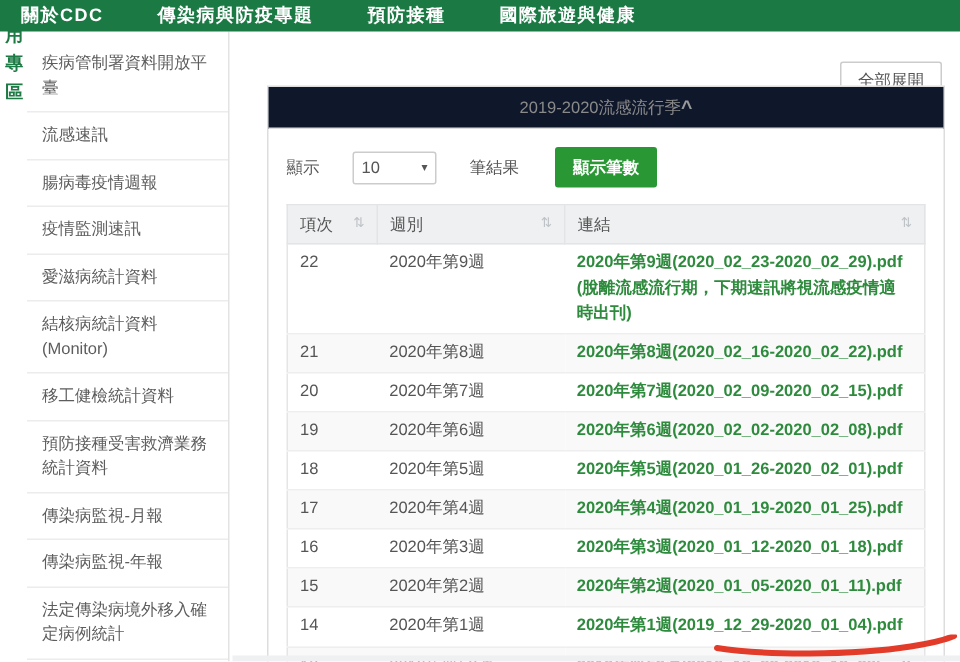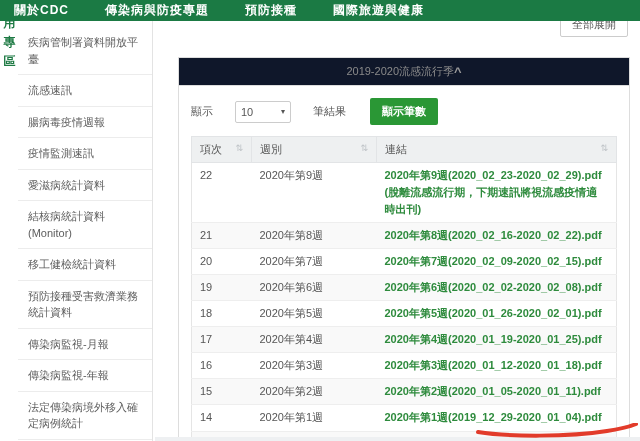--- a/index.html
+++ b/index.html
@@ -24,21 +24,21 @@
     position:absolute;left:18px;top:21px;width:135px;height:420px;
     box-sizing:border-box;border-right:1px solid #e3e3e3;background:#fff;
     padding-top:6px;overflow:hidden;
   }
   .side-item{
     font-size:11px;color:#5d5d5d;padding:7px 5px 7px 10px;
     border-bottom:1px solid #ececec;line-height:1.5;cursor:pointer;
   }
   
   .expand-btn{
-    position:absolute;top:12px;right:12px;background:#fff;
+    position:absolute;top:41px;right:12px;background:#fff;
     border:1px solid #cccccc;border-radius:2px;font-size:11px;color:#555;
     padding:4px 11px;cursor:pointer;
   }
   .panel{
     position:absolute;left:178px;top:57px;width:452px;
     border:1px solid #dddddd;background:#fff;box-sizing:border-box;
   }
   .panel-header{
     height:27px;background:#0f172a;border-bottom:1px solid #dddddd;
     display:flex;align-items:center;justify-content:center;

